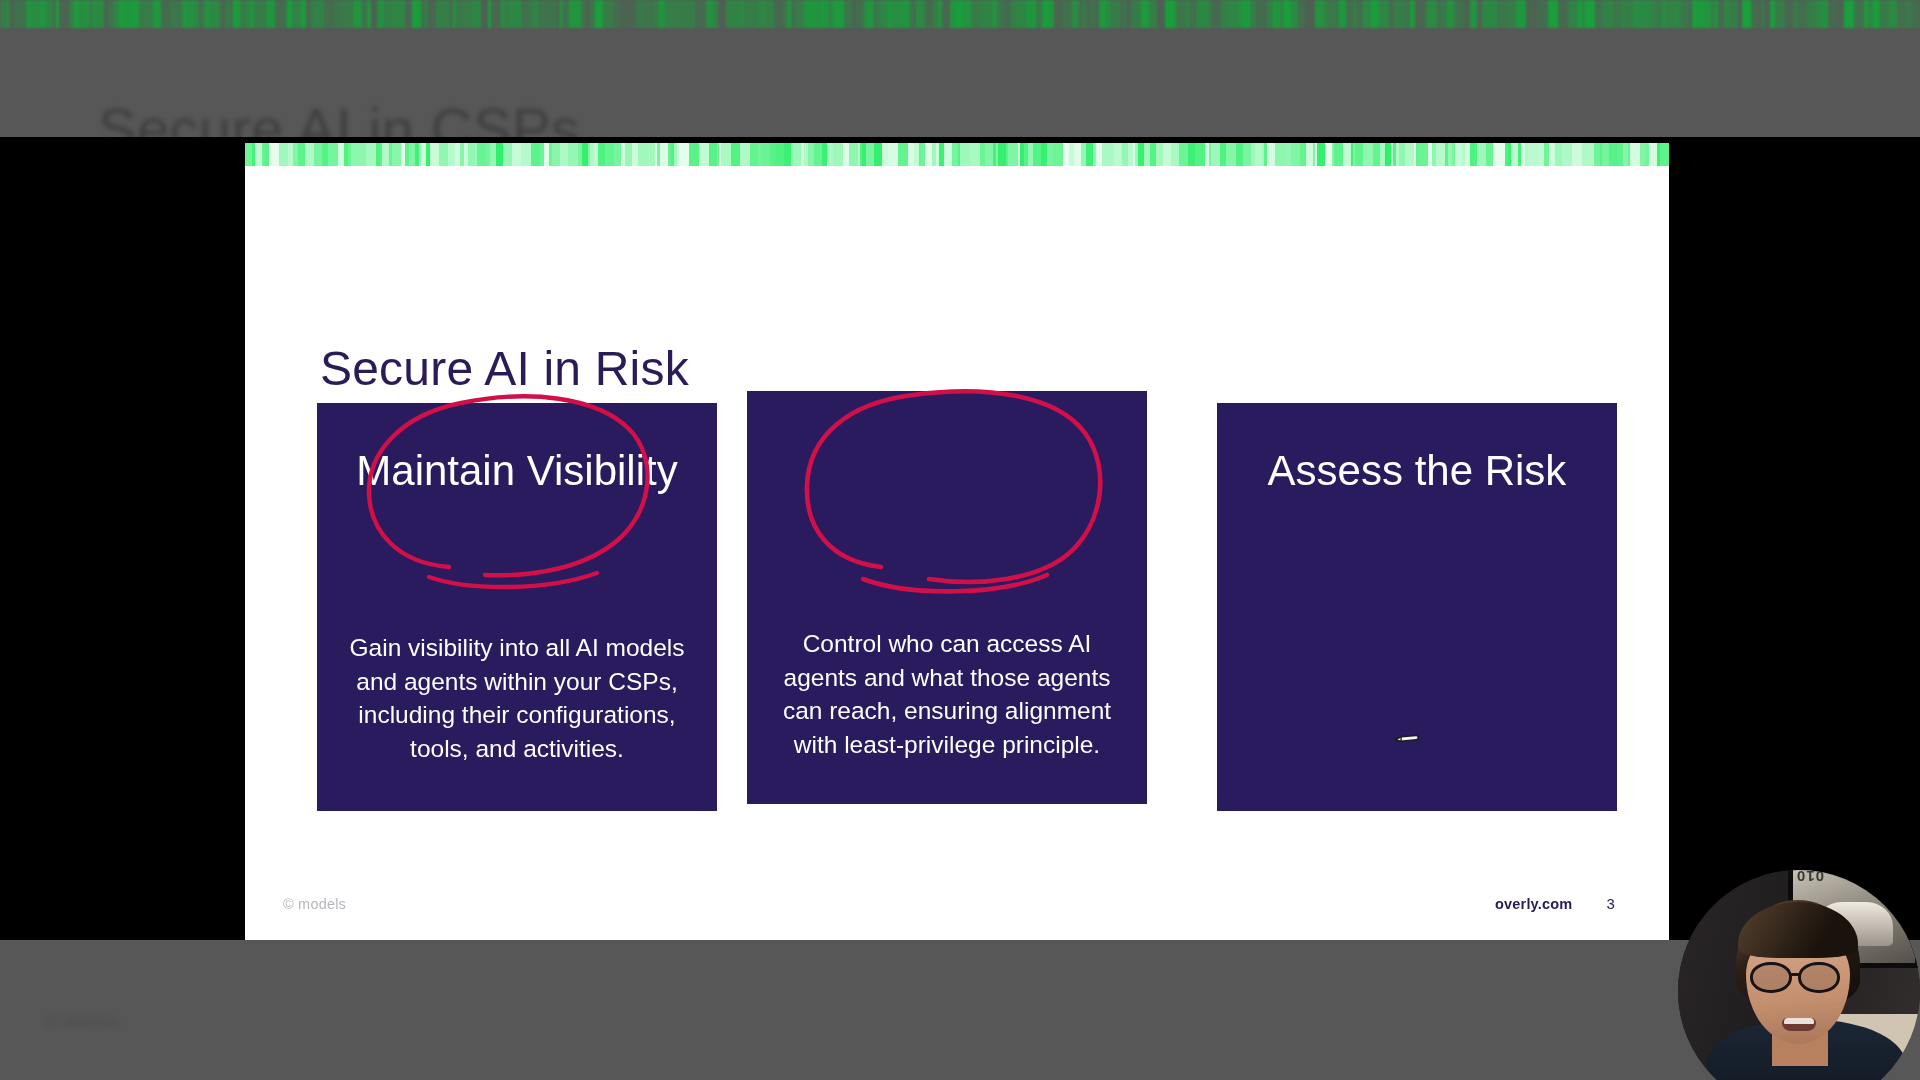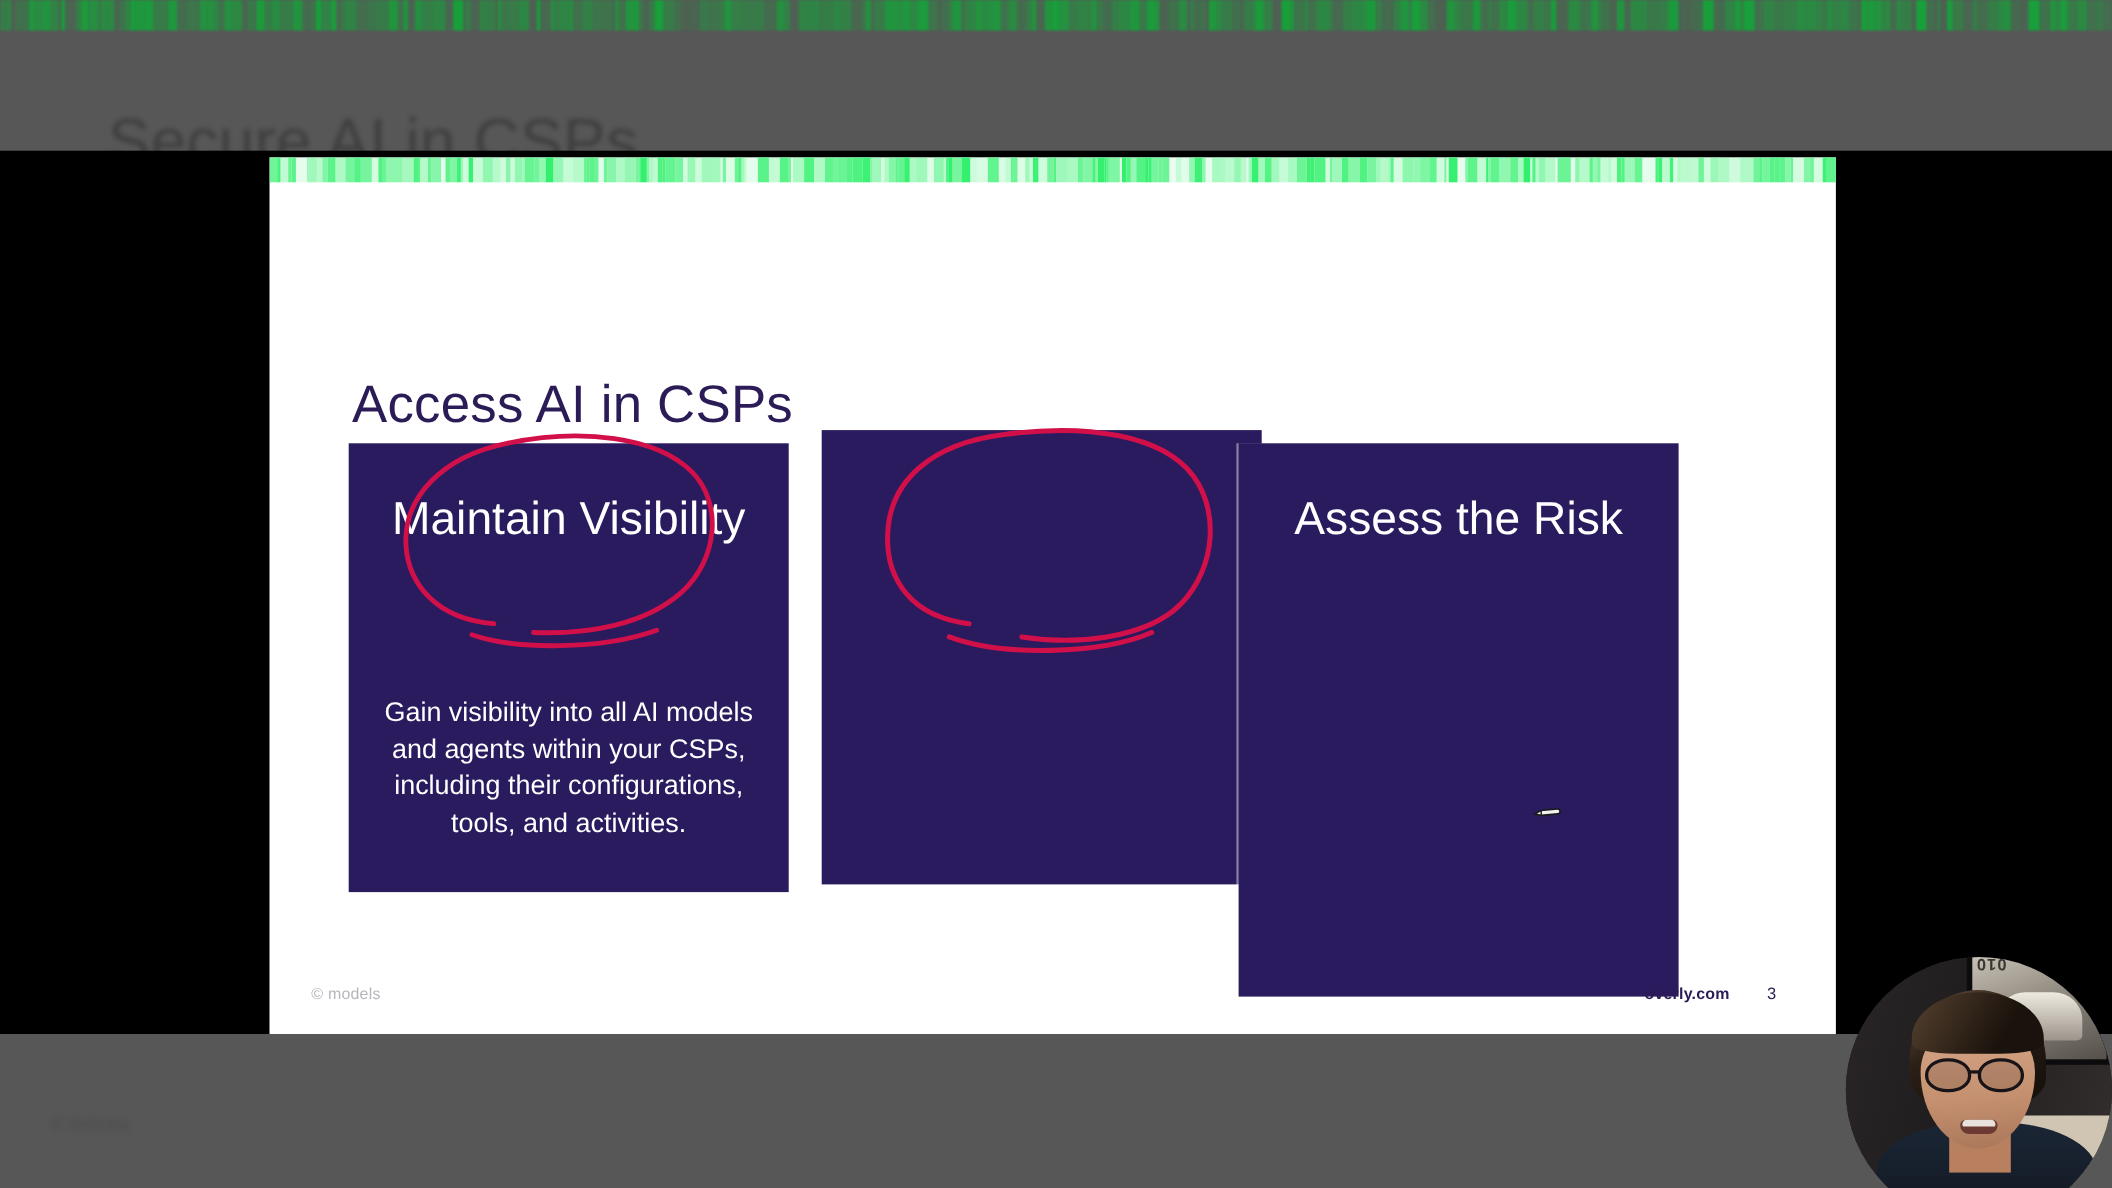--- a/index.html
+++ b/index.html
@@ -68,21 +68,21 @@
   .card {
     position:absolute;
     width:400px;
     background:#2a1a5e;
     color:#ffffff;
     text-align:center;
     box-shadow:-2px 0 0 rgba(255,255,255,.45);
   }
   .card-1 { left:0px;   top:12px; height:408px; }
   .card-2 { left:430px; top:0px;  height:413px; }
-  .card-3 { left:809px; top:12px; height:503px; }
+  .card-3 { left:900px; top:12px; height:408px; }
 
   .card-head {
     font-size:42px; font-weight:400; line-height:1.12;
     padding:0 26px;
     position:absolute; left:0; right:0; top:44px;
   }
   .card-2 .card-head { top:52px; }
   .card-body {
     font-size:24.5px; font-weight:400; line-height:1.37;
     padding:0 24px;
@@ -745,30 +745,31 @@
         <i style="width:5px;opacity:0.57"></i>
         <i style="width:2px;opacity:0.73"></i>
         <i style="width:10px;opacity:0.20"></i>
         <i style="width:5px;opacity:0.60"></i>
         <i style="width:4px;opacity:0.67"></i>
         <i style="width:8px;opacity:0.20"></i>
         <i style="width:3px;opacity:0.92"></i>
         <i style="width:9px;opacity:0.77"></i>
       </div>
 
-    <div class="slide-title">Access AI in CSPs</div>
+    <div class="slide-title">Secure AI in Risk</div>
 
     <div class="cards">
 
       <div class="card card-1">
         <div class="card-head">Maintain Visibility</div>
         <div class="card-body">Gain visibility into all AI models and agents within your CSPs, including their configurations, tools, and activities.</div>
       </div>
 
       <div class="card card-2">
+        <div class="card-body">Control who can access AI agents and what those agents can reach, ensuring alignment with least-privilege principle.</div>
       </div>
 
       <div class="card card-3">
         <div class="card-head">Assess the Risk</div>
       </div>
 
       <svg class="ink ink-1" viewBox="0 0 310 200">
         <path d="M 92 176 C 40 172 14 140 12 104 C 10 62 44 24 104 12 C 172 -2 240 6 272 38 C 300 66 296 118 262 148 C 230 176 180 186 128 184" stroke-width="4.4"></path>
         <path d="M 72 186 C 112 200 190 200 240 182" stroke-width="4.4"></path>
       </svg>

